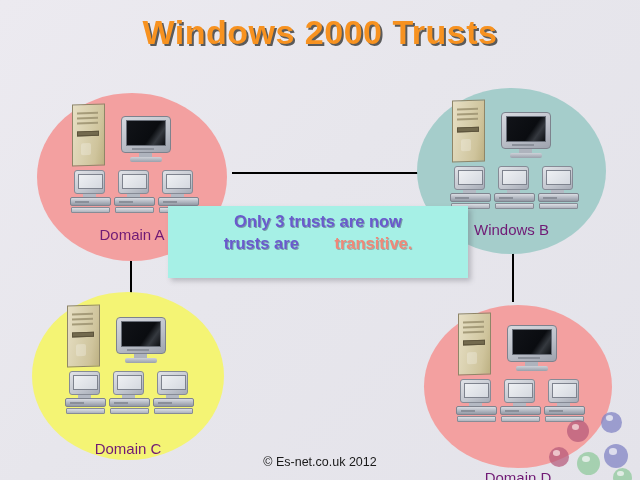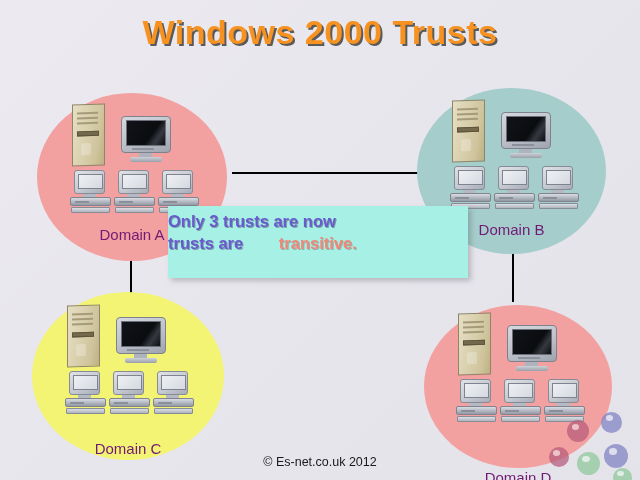--- a/index.html
+++ b/index.html
@@ -227,20 +227,21 @@
   
   #callout {
     position: absolute;
     left: 168px;
     top: 206px;
     width: 300px;
     height: 72px;
     background: #a6f0e6;
     padding-top: 4px;
     box-sizing: border-box;
+    text-align: center;
     box-shadow: 3px 3px 5px rgba(80,80,90,0.30);
   }
   #callout .line {
     font-size: 16.5px;
     font-weight: bold;
     color: #6a5acd;
     text-shadow: 1px 1px 0 rgba(60,60,90,0.45);
     line-height: 22px;
     white-space: nowrap;
   }
@@ -288,21 +289,21 @@
 
   <div class="link" id="link-ab"></div>
   <div class="link" id="link-ac"></div>
   <div class="link" id="link-bd"></div>
 
   <div class="domain" id="domain-a" style="background: rgb(243, 160, 160);">
     <div class="domain-label">Domain A</div>
   </div>
 
   <div class="domain" id="domain-b" style="background: rgb(165, 205, 203);">
-    <div class="domain-label">Domain B</div>
+    <div class="domain-label">Windows B</div>
   </div>
 
   <div class="domain" id="domain-c" style="background: rgb(244, 244, 116);">
     <div class="domain-label">Domain C</div>
   </div>
 
   <div class="domain" id="domain-d" style="background: rgb(243, 160, 160);">
     <div class="domain-label">Domain D</div>
   </div>
 

